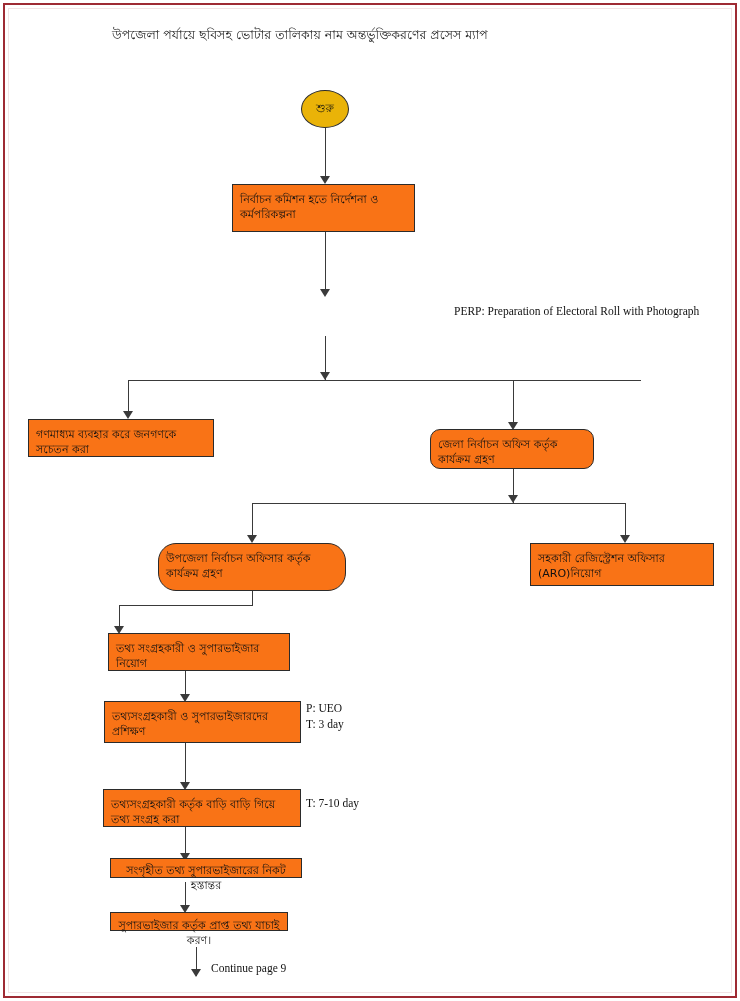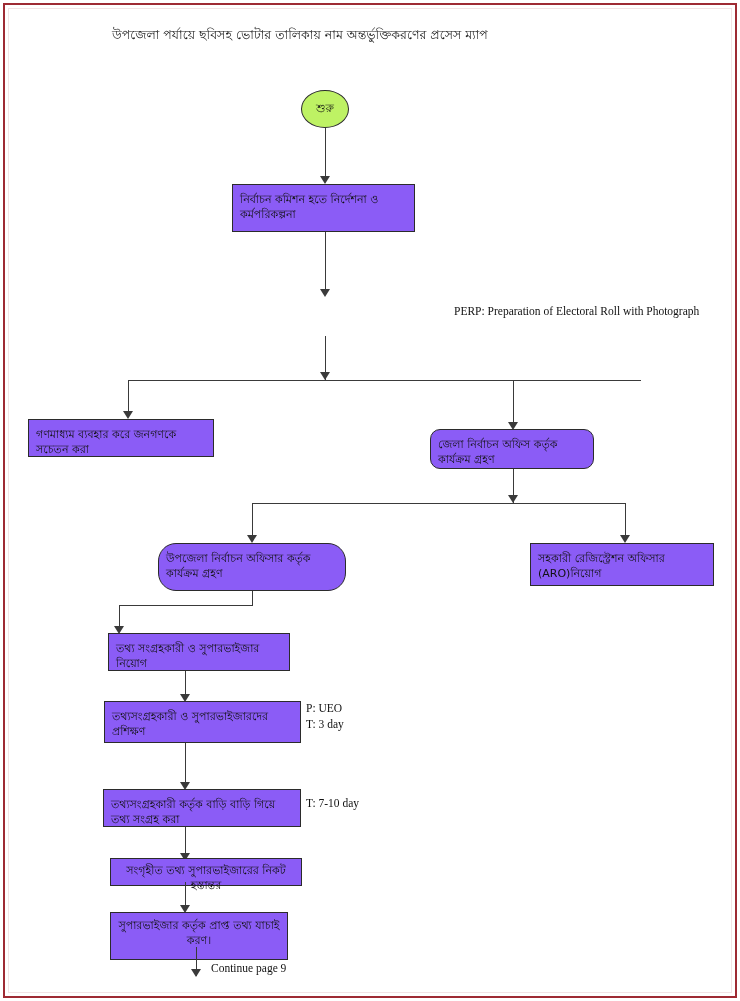--- a/index.html
+++ b/index.html
@@ -49,40 +49,40 @@
     line-height: 17px;
     color: #1a1a1a;
     font-family: "DejaVu Sans", "Liberation Sans", sans-serif;
   }
 
   
   .box {
     position: absolute;
     box-sizing: border-box;
     border: 1px solid #2b2b2b;
-    background: #8b5cf6;
+    background: #f97316;
     color: #111111;
     font-size: 11px;
     line-height: 15px;
     padding: 7px 6px 4px 7px;
     font-family: "DejaVu Sans", "Liberation Sans", sans-serif;
   }
   .box.center-text {
     text-align: center;
     padding-left: 4px;
     padding-right: 4px;
   }
 
   
   .oval {
     position: absolute;
     box-sizing: border-box;
     border: 1px solid #2b2b2b;
     border-radius: 50%;
-    background: #bef264;
+    background: #eab308;
     color: #111111;
     font-size: 11px;
     display: flex;
     align-items: center;
     justify-content: center;
     font-family: Liberation Mono, monospace;
   }
 
   
   .note {
@@ -201,28 +201,28 @@
 
   <div class="box" style="left:103px; top:789px; width:198px; height:38px;">
     <span>তথ্যসংগ্রহকারী কর্তৃক বাড়ি বাড়ি গিয়ে তথ্য সংগ্রহ করা</span>
   </div>
 
   <div class="note" style="left:306px; top:795px;">T: 7-10 day</div>
 
   <div class="vline" style="left:185px; top:827px; height:32px;"></div>
   <div class="arrow-down" style="left:180px; top:853px;"></div>
 
-  <div class="box center-text" style="left:110px; top:858px; width:192px; height:28px; padding-top:4px;">
+  <div class="box center-text" style="left:110px; top:858px; width:192px; height:20px; padding-top:4px;">
     <span>সংগৃহীত তথ্য সুপারভাইজারের নিকট হস্তান্তর</span>
   </div>
 
   <div class="vline" style="left:185px; top:882px; height:29px;"></div>
   <div class="arrow-down" style="left:180px; top:905px;"></div>
 
-  <div class="box center-text" style="left:110px; top:912px; width:178px; height:48px; padding-top:5px;">
+  <div class="box center-text" style="left:110px; top:912px; width:178px; height:19px; padding-top:5px;">
     <span>সুপারভাইজার কর্তৃক প্রাপ্ত তথ্য যাচাই করণ।</span>
   </div>
 
   <div class="vline" style="left:196px; top:947px; height:29px;"></div>
   <div class="arrow-down" style="left:191px; top:969px;"></div>
 
   <div class="note" style="left:211px; top:960px;">Continue page 9</div>
 
 </div>
 

